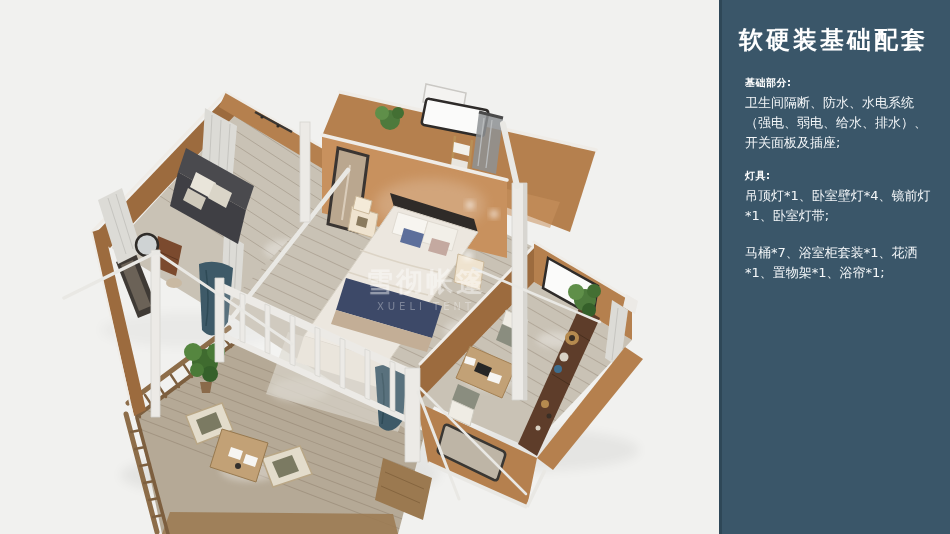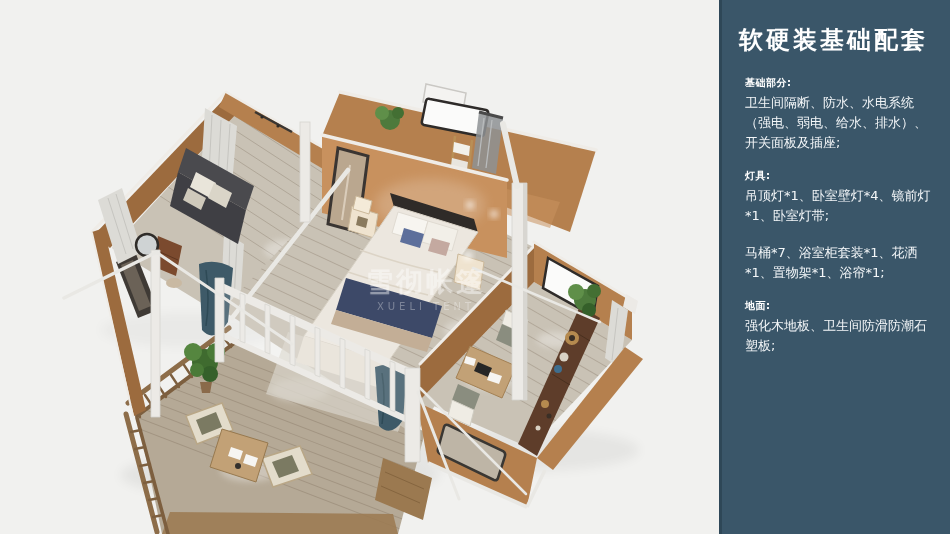--- a/index.html
+++ b/index.html
@@ -426,19 +426,15 @@
 
       <div class="sb-section">
         <h2>灯具:</h2>
         <p>吊顶灯*1、卧室壁灯*4、镜前灯*1、卧室灯带;</p>
       </div>
 
       <div class="sb-section">
         <p>马桶*7、浴室柜套装*1、花洒*1、置物架*1、浴帘*1;</p>
       </div>
 
-      <div class="sb-section">
-        <h2>地面:</h2>
-        <p>强化木地板、卫生间防滑防潮石塑板;</p>
-      </div>
     </div>
   </aside>
 </div>
 
 </body></html>

